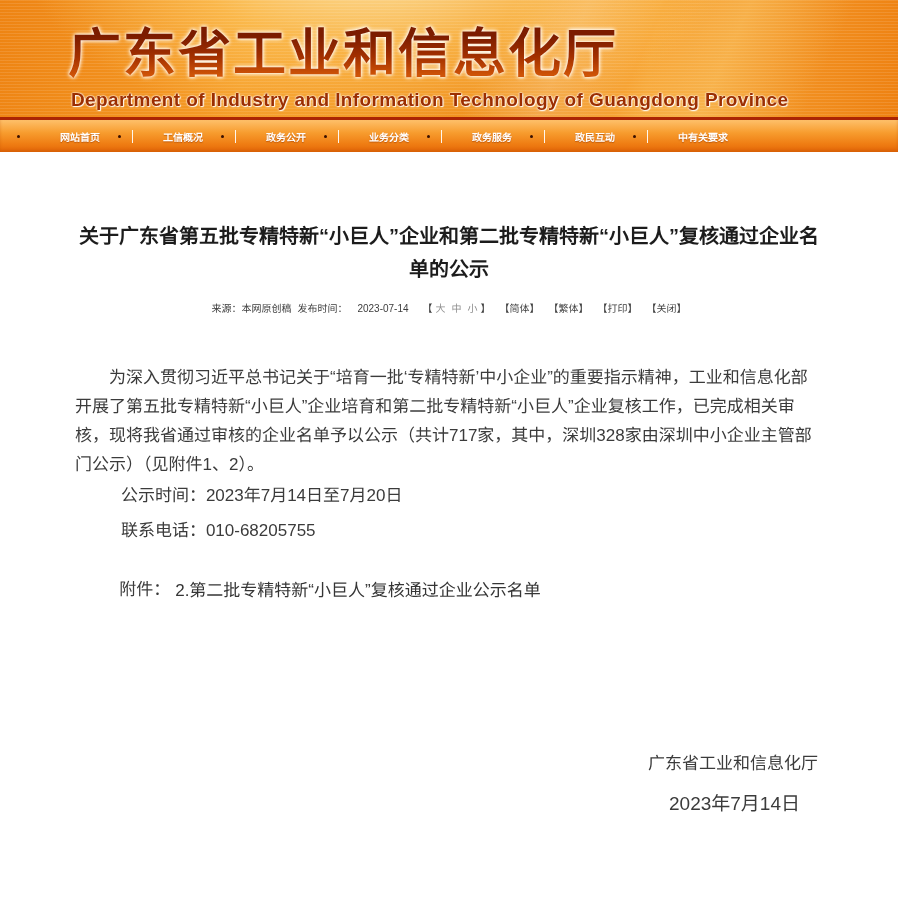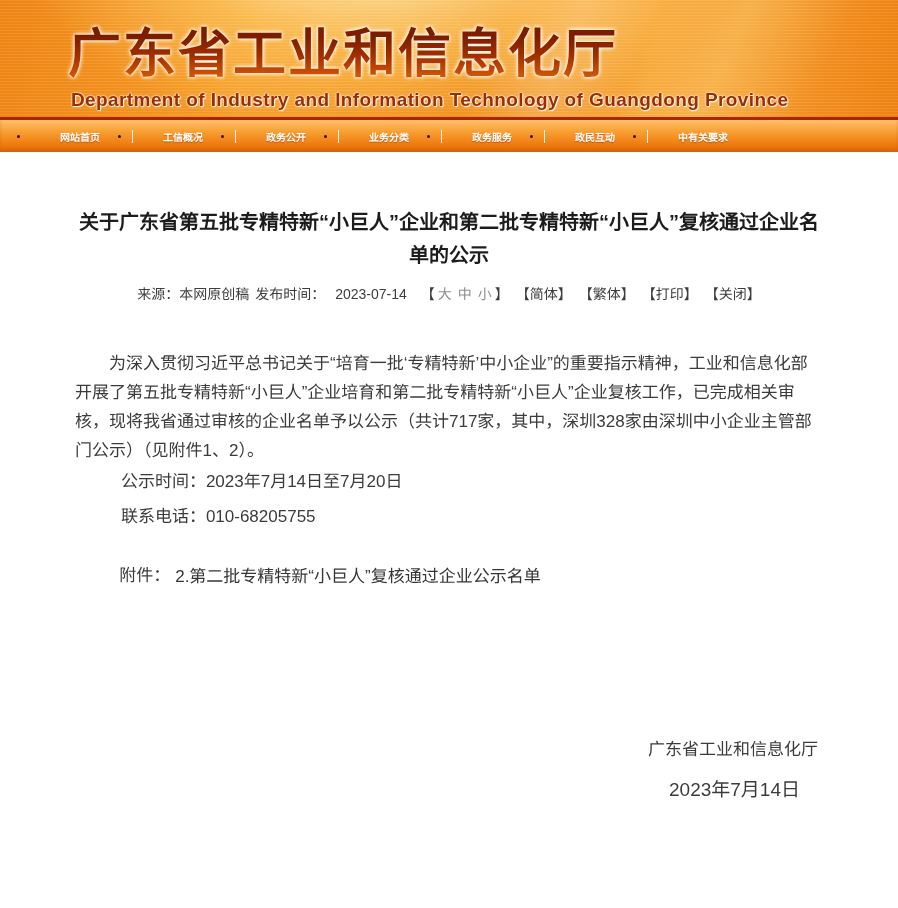--- a/index.html
+++ b/index.html
@@ -70,28 +70,28 @@
     width:1px; height:13px; background:rgba(255,255,255,0.92);
     display:inline-block; flex:0 0 auto; margin-left:11px;
   }
   .nav-item {
     color:#fff; text-decoration:none; cursor:pointer; flex:0 0 auto;
     margin-left:30px; text-shadow:0 1px 1px rgba(150,55,0,0.55);
   }
   .nav-item.first { margin-left:40px; }
 
   
-  .content { width:748px; margin:3px auto; padding-top:51px; }
+  .content { width:748px; margin:17px auto; padding-top:51px; }
   .article-title {
     font-size:20px; font-weight:bold; line-height:33px;
     text-align:center; color:#1c1c1c;
   }
   .meta {
     margin-top:14px; text-align:center;
-    font-size:14px; line-height:17px; color:#3d3d3d; white-space:nowrap;
+    font-size:10px; line-height:17px; color:#3d3d3d; white-space:nowrap;
   }
   .meta .m-sep { display:inline-block; width:6px; }
   .meta .m-gap { display:inline-block; width:10px; }
   .meta a { color:#3d3d3d; text-decoration:none; cursor:pointer; }
   .meta .size-link { color:#8f8f8f; margin:0 3px; }
   .meta .tool-link { margin-left:14px; }
 
   .body { margin-top:46px; font-size:17px; line-height:29px; color:#3b3b3b; }
   .body p.para { text-indent:2em; }
   .line-block { padding-left:2.7em; }

